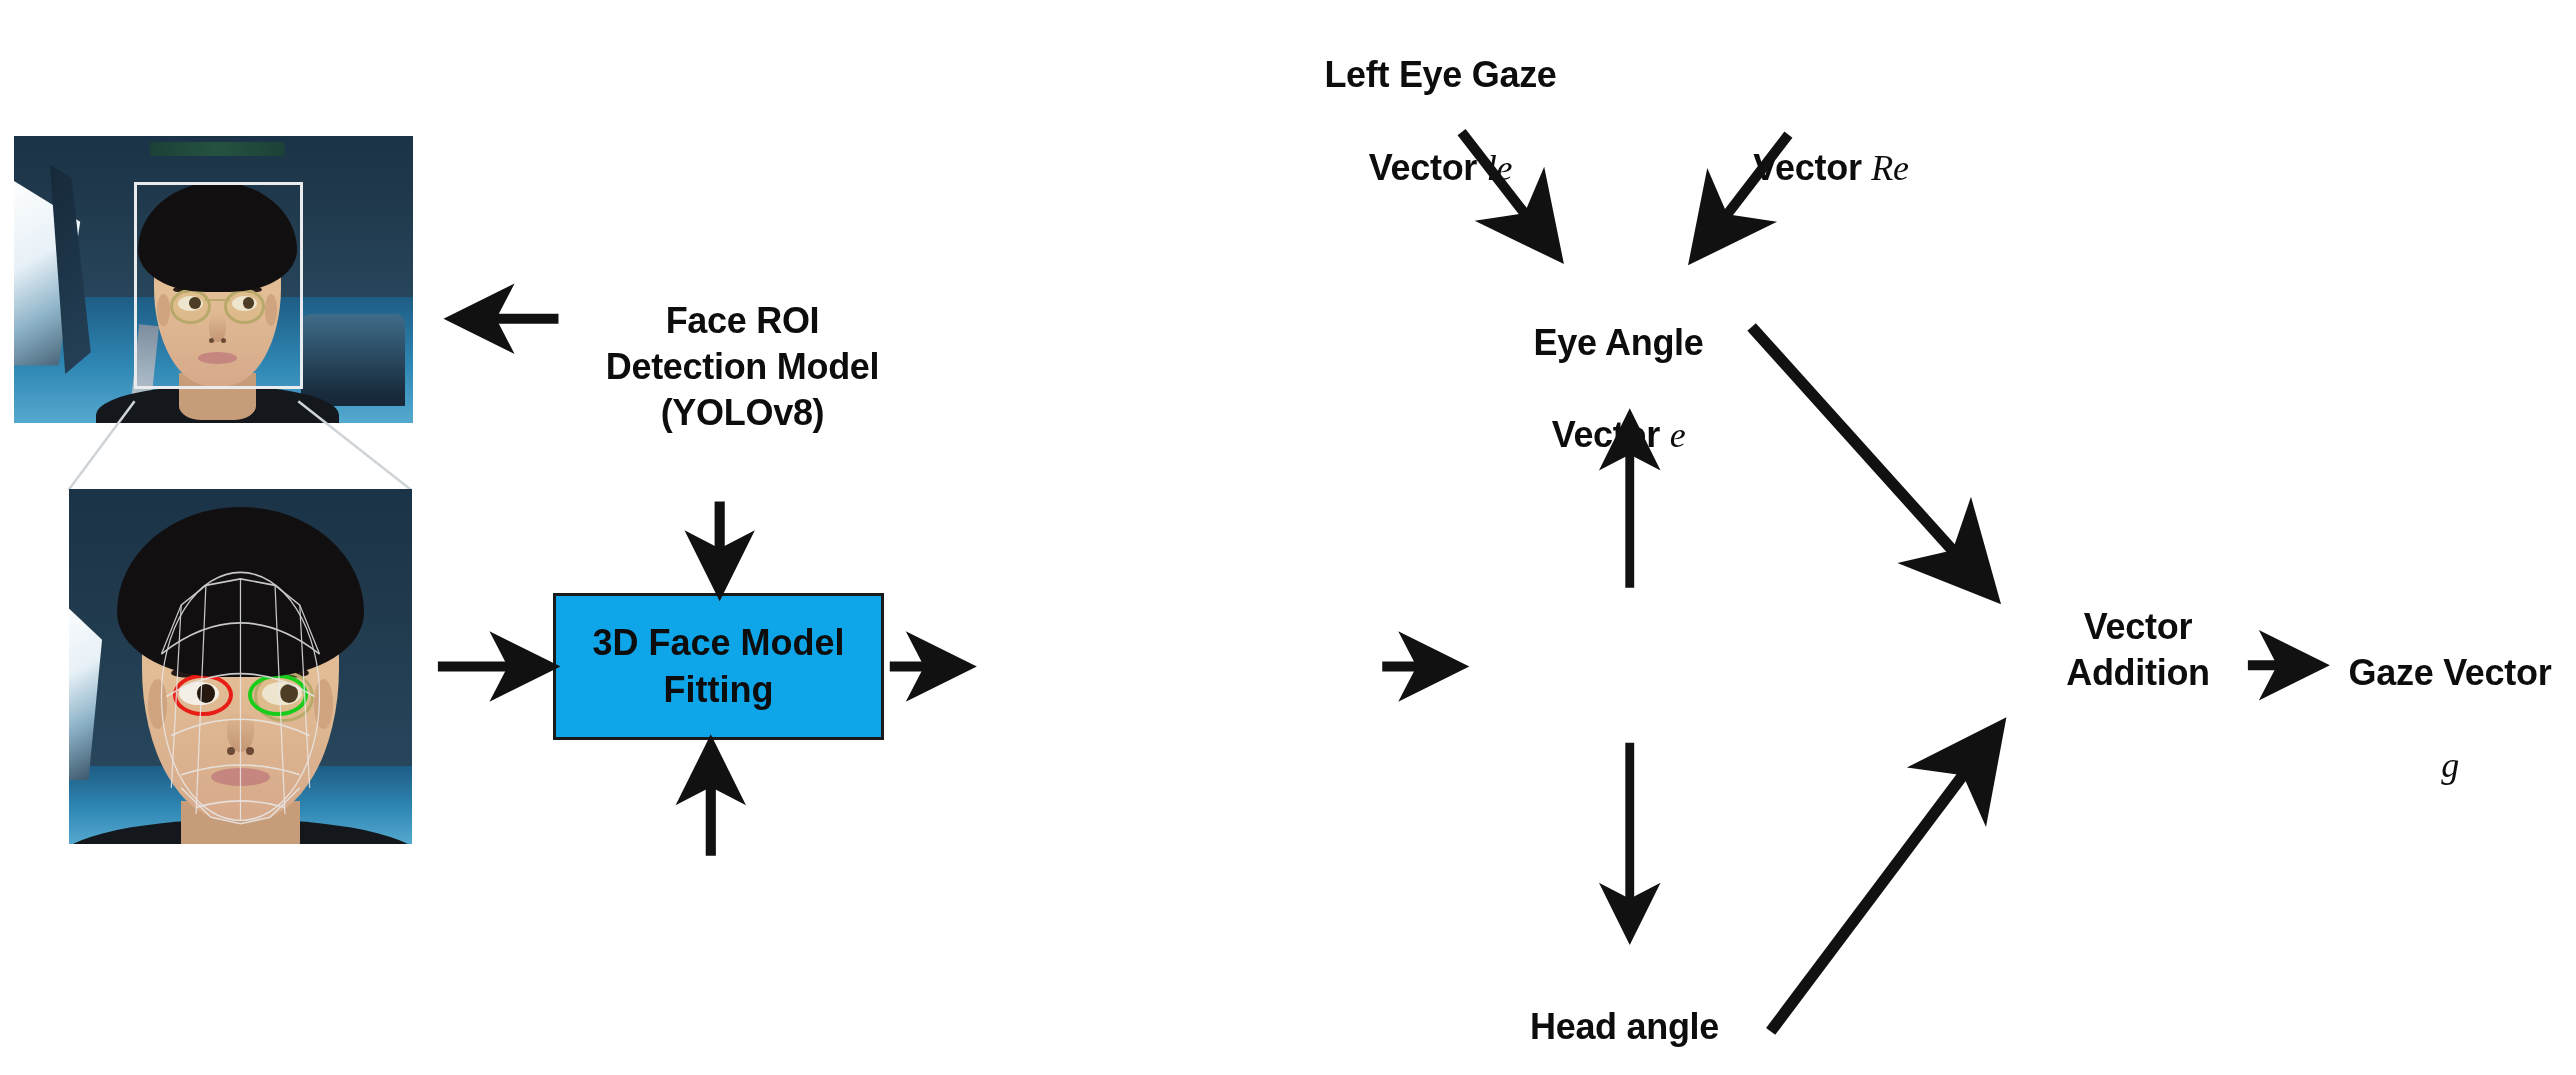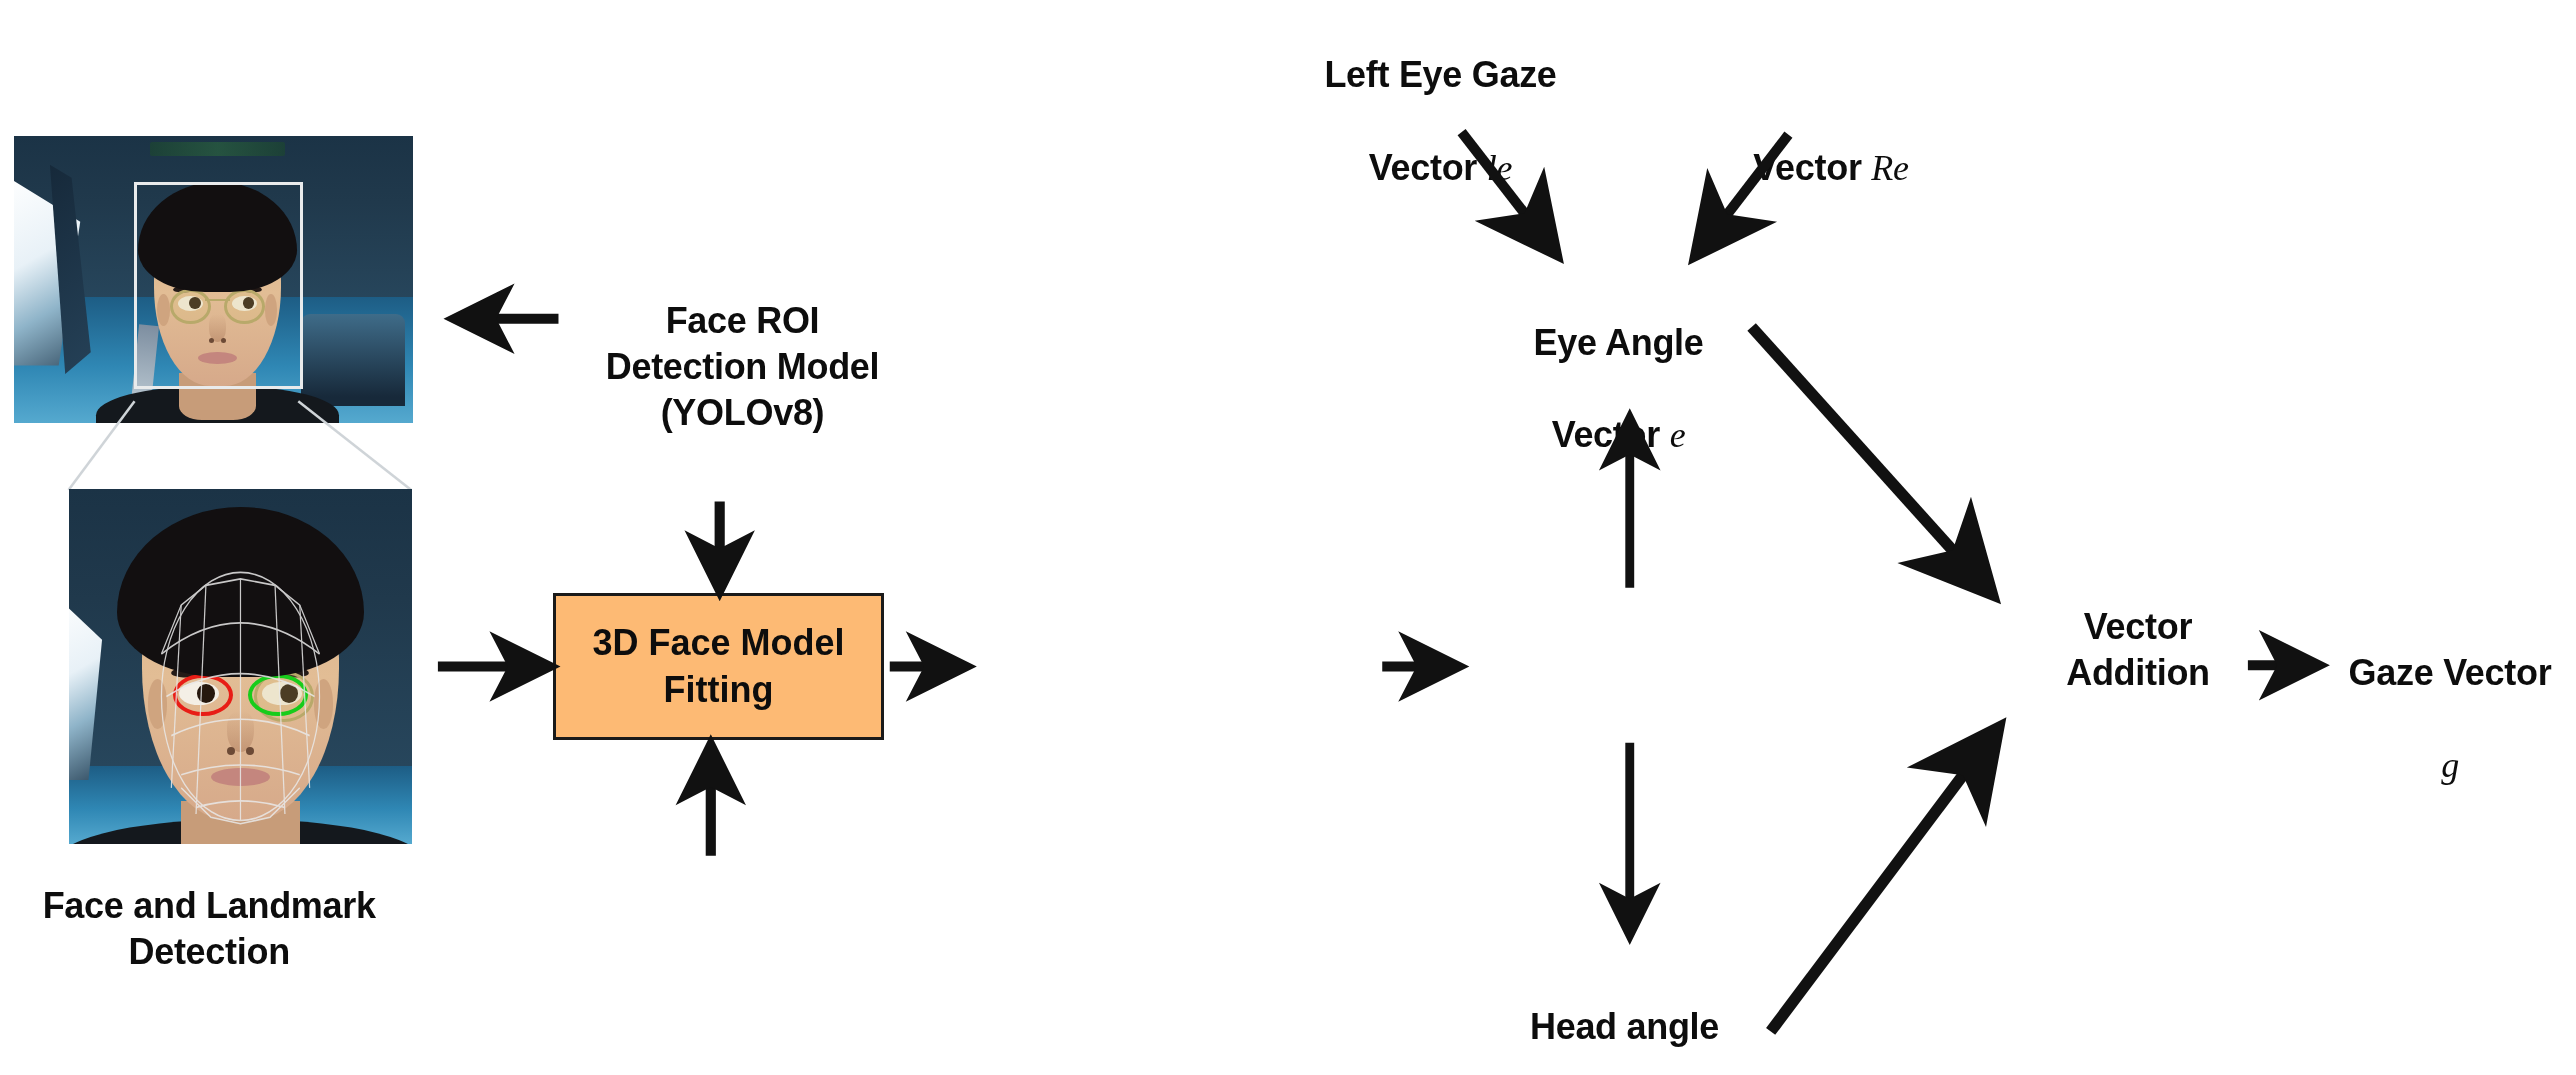--- a/index.html
+++ b/index.html
@@ -37,21 +37,21 @@
   .lbl .mathvar-lite {
     font-family: "Liberation Serif", serif;
     font-style: italic;
     font-weight: normal;
   }
 
   
   .pbox {
     position: absolute;
     border: 3.2px solid #1a1a1a;
-    background: #fdba74;
+    background: #0ea5e9;
     color: #0d0d0d;
     font-weight: bold;
     font-size: 36px;
     line-height: 1.3;
     display: flex;
     align-items: center;
     justify-content: center;
     text-align: center;
     white-space: pre-line;
     box-sizing: border-box;
@@ -277,22 +277,20 @@
           <path d="M64 24 L68 94"></path>
           <path d="M26 30 L22 86"></path>
           <path d="M74 30 L78 86"></path>
           <path d="M18 45 L26 30 L36 24 L50 22 L64 24 L74 30 L82 45"></path>
           <path d="M26 86 L38 95 L50 97 L62 95 L74 86"></path>
         </g>
       </svg>
     </div>
   </div>
 
-  <div class="lbl" style="left:12.7px; top:883px; width:393px;">Face and Landmark
-Detection</div>
 
   <div class="lbl" style="left:571px; top:298px; width:343px;">Face ROI
 Detection Model
 (YOLOv8)</div>
 
 
 
   <div class="lbl" style="left:1282px; top:6.3px; width:317px;">
     <span>Left Eye Gaze</span><br>
     <span>Vector </span><span class="mathvar-lite">le</span>

